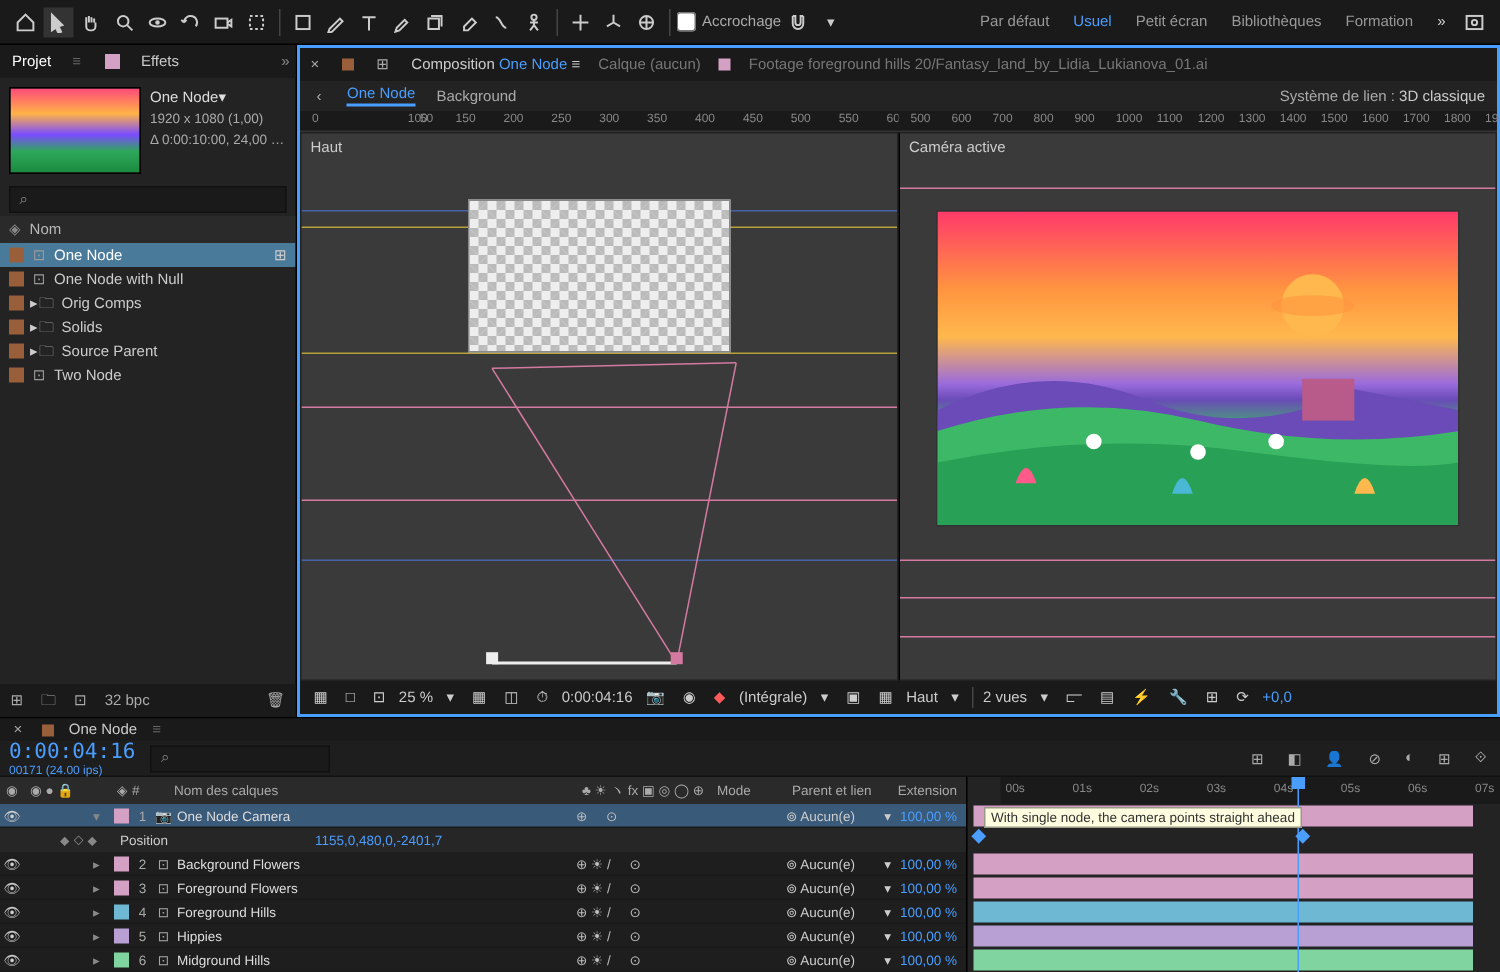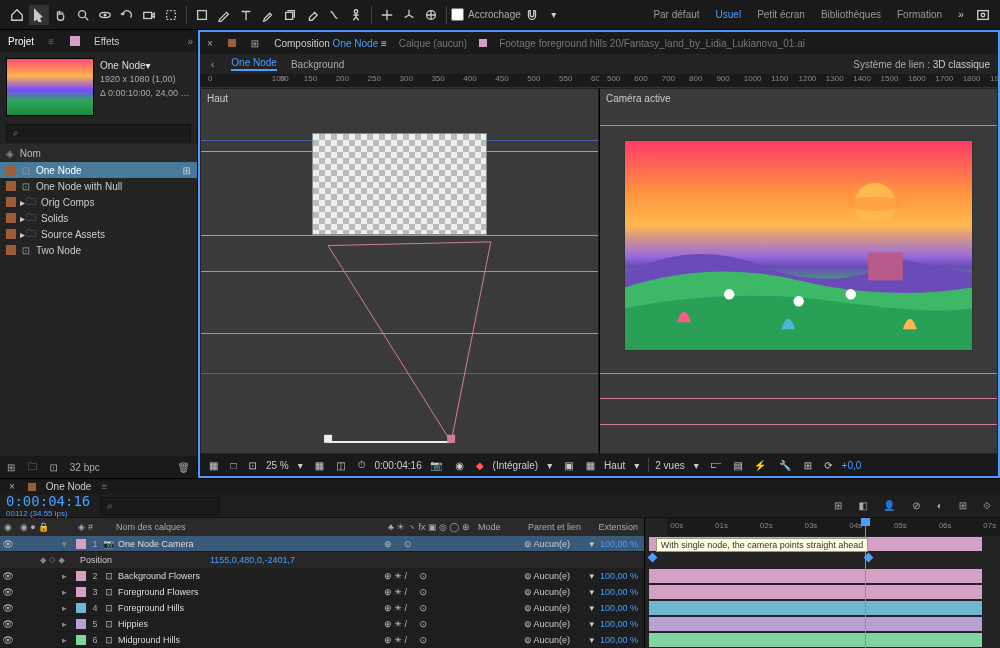--- a/index.html
+++ b/index.html
@@ -273,21 +273,21 @@
           <span>One Node</span>
           <span style="margin-left:auto;color:#ccc">⊞</span>
         </div>
         <div class="p-row">
           <span class="sw"></span>
           <span class="ic">⊡</span>
           <span>One Node with Null</span>
         </div>
         <div class="p-row"><span class="sw"></span>▸ <span class="ic">🗀</span><span>Orig Comps</span></div>
         <div class="p-row"><span class="sw"></span>▸ <span class="ic">🗀</span><span>Solids</span></div>
-        <div class="p-row"><span class="sw"></span>▸ <span class="ic">🗀</span><span>Source Assets</span></div>
+        <div class="p-row"><span class="sw"></span>▸ <span class="ic">🗀</span><span>Source Parent</span></div>
         <div class="p-row">
           <span class="sw"></span>
           <span class="ic">⊡</span>
           <span>Two Node</span>
         </div>
       </div>
     <div style="flex:1"></div>
     <div class="panel-foot">
       <span class="iconbtn">⊞</span>
       <span class="iconbtn">🗀</span>
@@ -426,21 +426,21 @@
 <div class="timeline">
   <div class="tl-head">
     <span class="iconbtn">×</span>
     <span style="width:8px;height:8px;background:#985f3a;display:inline-block"></span>
     <span class="comp-name">One Node</span>
     <span style="color:#666">≡</span>
   </div>
   <div class="tl-time-row">
     <div>
       <div class="timecode">0:00:04:16</div>
-      <div class="frameinfo">00112 (34.55 ips)</div>
+      <div class="frameinfo">00171 (24.00 ips)</div>
     </div>
     <div class="search-row tl-search" style="margin:0;height:18px;">
       <span style="color:#888;margin-right:4px">⌕</span>
         <input type="text" style="">
     </div>
     <div style="flex:1"></div>
     <span class="iconbtn">⊞</span>
     <span class="iconbtn">◧</span>
     <span class="iconbtn">👤</span>
     <span class="iconbtn">⊘</span>

